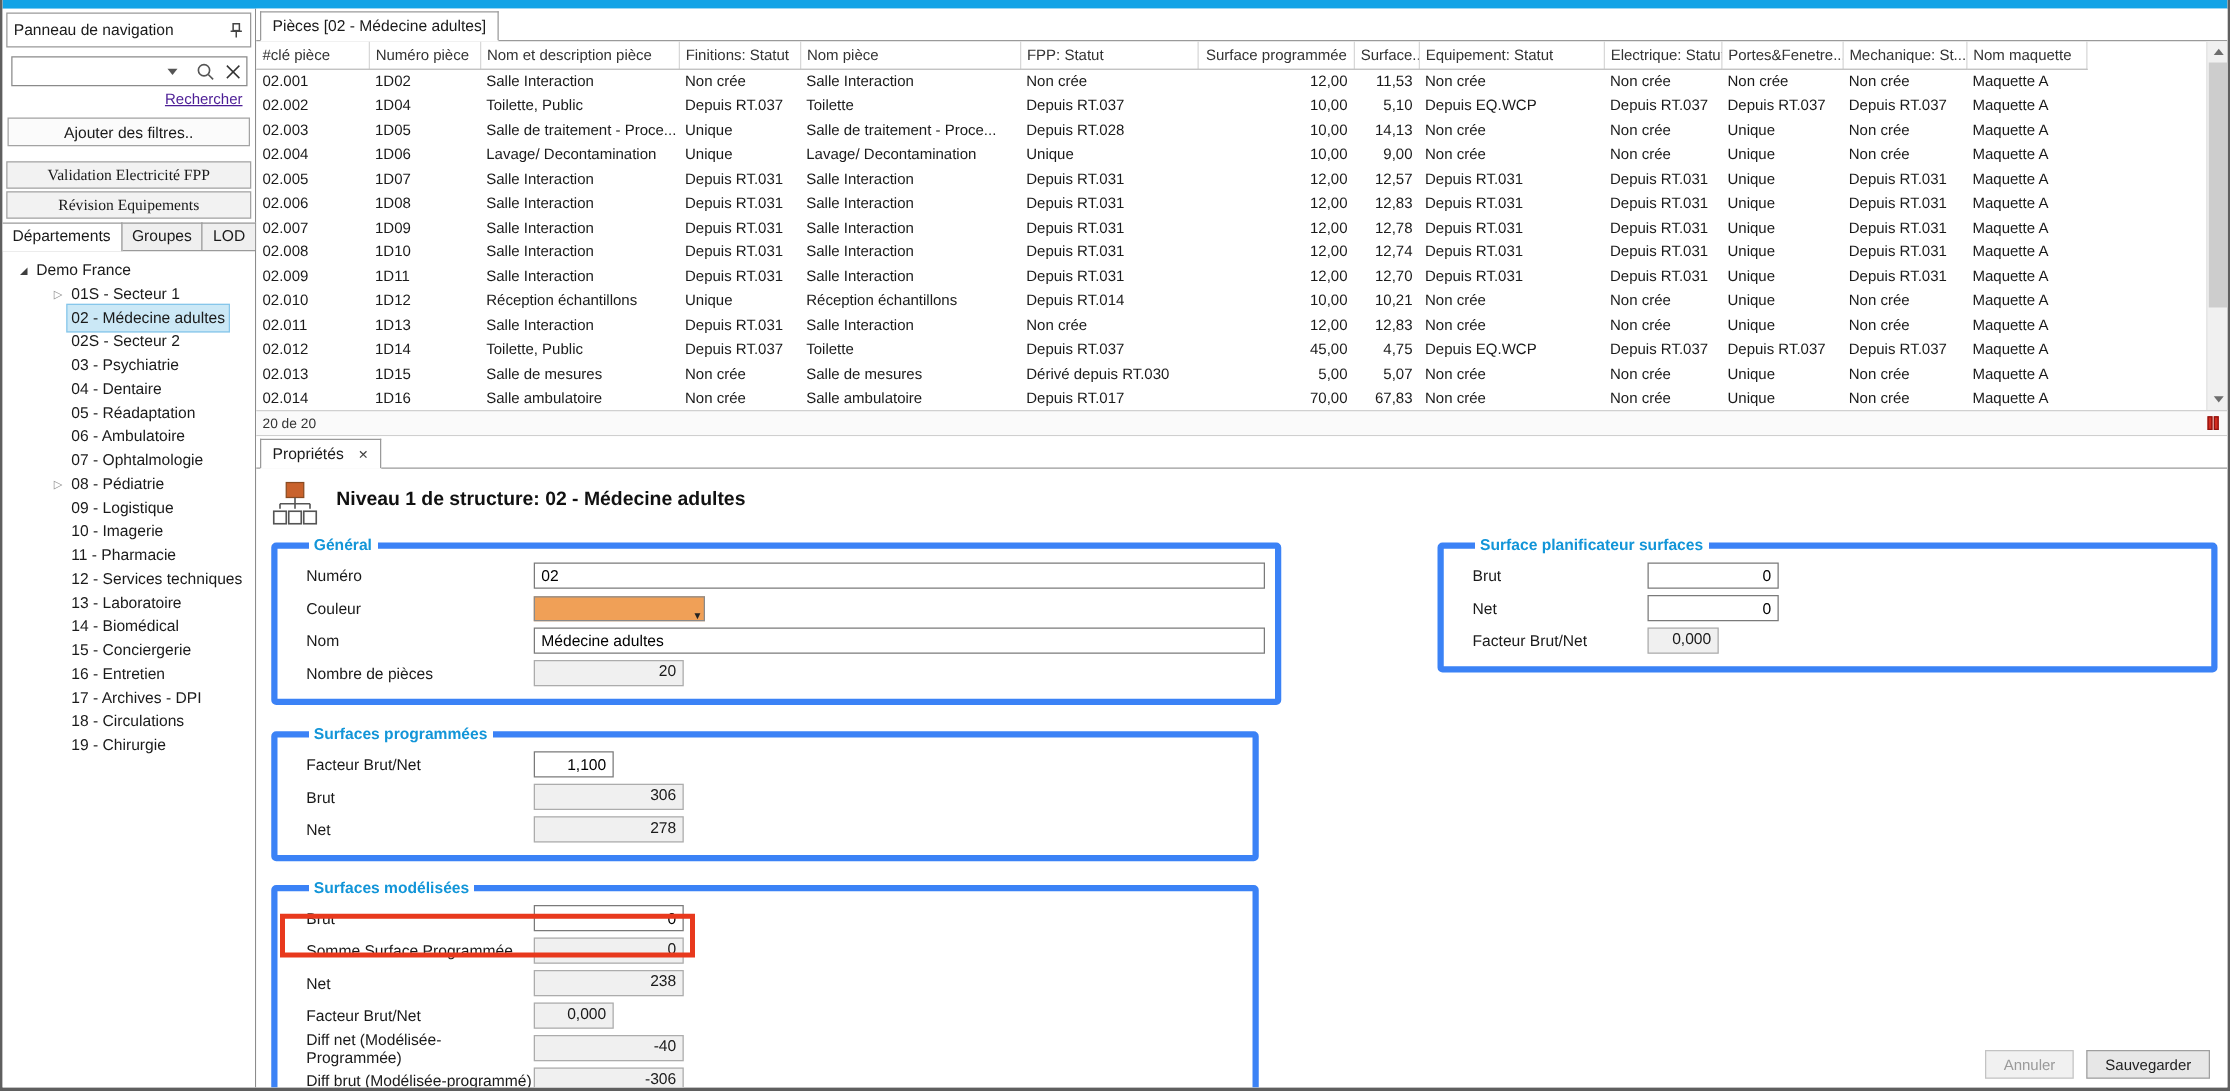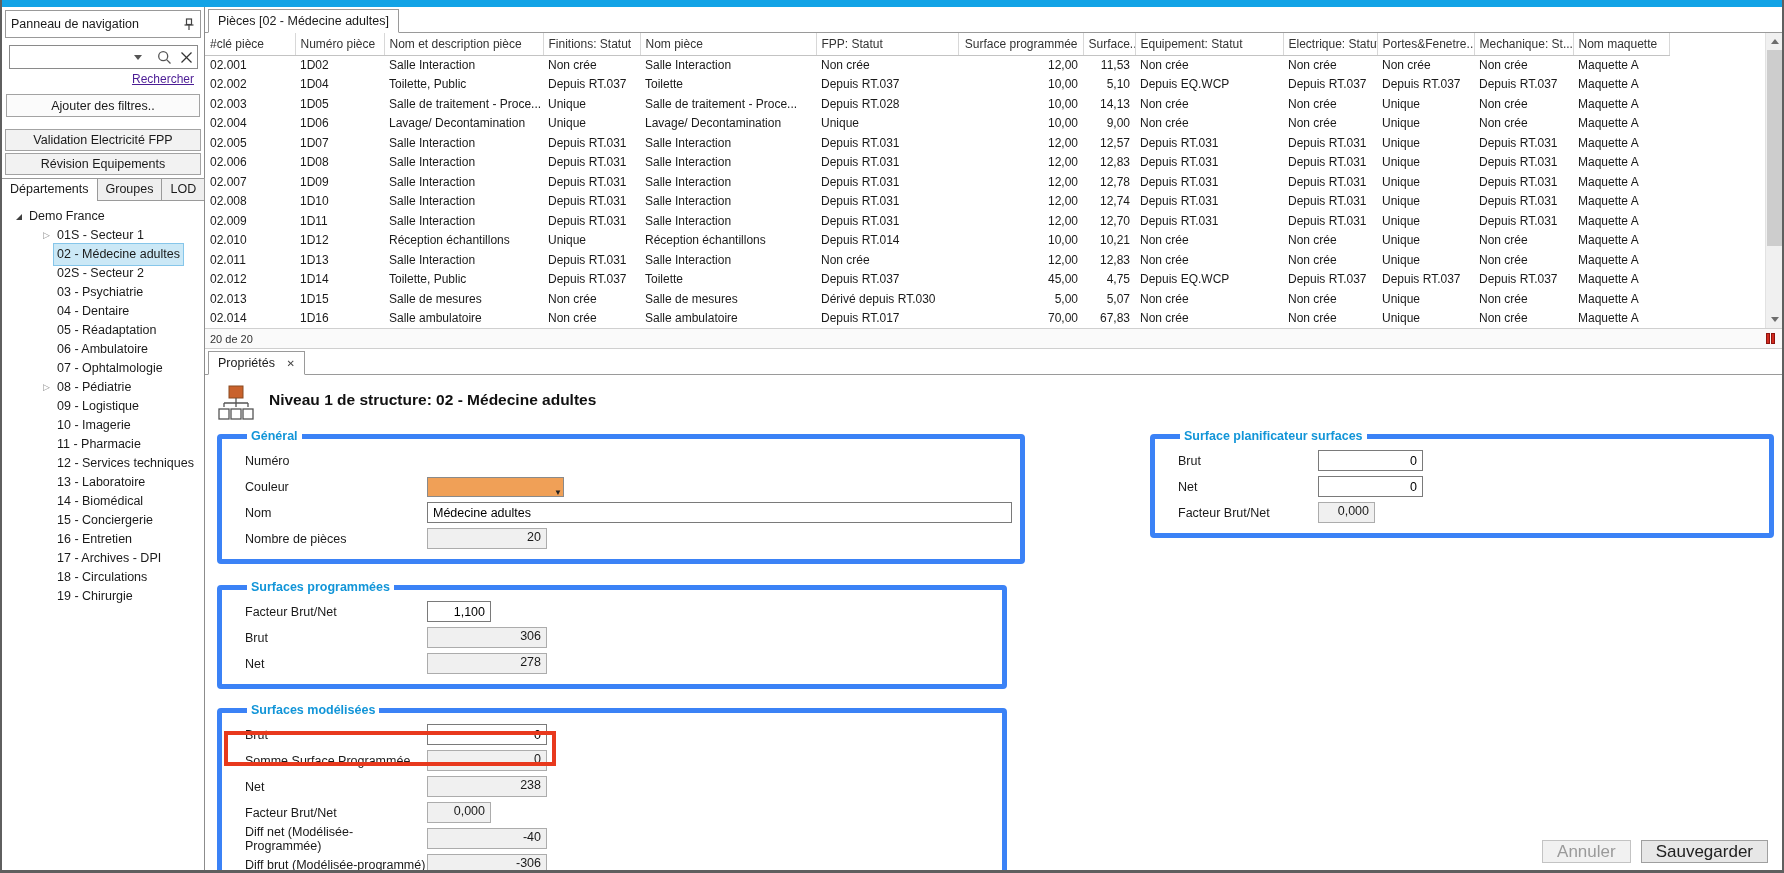--- a/index.html
+++ b/index.html
@@ -19,21 +19,21 @@
   .search-combo { height:24px; border:1px solid #8a8a8a; background:#fff; display:flex; align-items:center; padding:0 4px; }
   .search-combo .flex { flex:1; }
   .chev { width:0; height:0; border-left:4px solid transparent; border-right:4px solid transparent; border-top:5px solid #555; margin:0 7px 0 2px; }
   .icon-svg { display:inline-flex; align-items:center; }
   .rechercher { text-align:right; margin:3px 10px 0 0; font-size:12px; }
   .rechercher a { color:#4c1d95; text-decoration:underline; cursor:pointer; }
   .filters-btn { display:block; margin:8px 4px 0 4px; width:calc(100% - 8px); height:23px; background:#fbfbfb;
     border:1px solid #a3a3a3; font-size:12.5px; font-family:inherit; color:#1a1a1a; }
   .saved-filters { margin-top:10px; }
   .saved-filters button { display:block; margin:2px 3px 0 3px; width:calc(100% - 6px); height:22px; background:#f2f2f2;
-    border:1px solid #a3a3a3; font-size:12.5px; font-family:Liberation Sans, sans-serif; color:#1a1a1a; }
+    border:1px solid #a3a3a3; font-size:12.5px; font-family:Liberation Serif, serif; color:#1a1a1a; }
   .nav-tabs { display:flex; margin-top:3px; border-bottom:1px solid #9a9a9a; }
   .nav-tab { height:22px; padding:3px 8px 0 8px; font-size:12.5px; border:1px solid #9a9a9a; border-bottom:none;
     background:#efefef; margin-left:-1px; }
   .nav-tab.active { background:#fff; position:relative; z-index:2; height:23px; margin-bottom:-1px; }
   .tree { flex:1; overflow:hidden; padding-top:6px; font-size:12.5px; }
   .tree-row { height:19px; line-height:19px; display:flex; align-items:center; white-space:nowrap; }
   .tree-row .arrow-slot { width:13px; flex:none; display:flex; justify-content:center; }
   .tri-collapsed { color:#8f8f8f; font-size:9px; }
   .tri-expanded { width:0; height:0; border-left:6px solid transparent; border-bottom:6px solid #3f3f3f; }
   .tree-root { padding-left:10px; }
@@ -89,21 +89,21 @@
   input.val-box.narrow { width:64px; }
   .col-right input.val-box { width:105px; }
   div.val-box.readonly { border:1px solid #acacac; background:#f0f0f0; padding:1px 5px 0 5px; width:120px; text-align:right; }
   div.val-box.readonly.narrow { width:64px; }
   .col-right div.val-box.readonly.narrow { width:57px; }
   .color-combo { width:137px; height:20px; border:1px solid #8a8a8a; position:relative; }
   .color-combo .color-arrow { position:absolute; right:1px; bottom:-1px; font-size:8px; color:#222; }
   .red-annotation { position:absolute; left:2px; top:14px; width:332px; height:35px;
     border:4px solid #e8391d; pointer-events:none; z-index:5; }
   .props-buttons { position:absolute; right:14px; bottom:7px; display:flex; gap:10px; }
-  .btn { height:23px; padding:0 14px; font-size:17px; font-family:inherit; background:#e7e7e7;
+  .btn { height:23px; padding:0 14px; font-size:12px; font-family:inherit; background:#e7e7e7;
     border:1px solid #9f9f9f; color:#222;text-align:center; }
   .btn.disabled { background:#f1f1f1; border-color:#c3c3c3; color:#9a9a9a; }
 </style>
 </head>
 <body>
 
 <div class="window">
   <div class="top-accent"></div>
   <div class="main">
 
@@ -537,20 +537,21 @@
             </span>
             <h1>Niveau 1 de structure: 02 - Médecine adultes</h1>
           </div>
           <div class="props-cols">
             <div class="col-left">
               <fieldset class="fs-general">
                 <legend>Général</legend>
                 <div>
                     <div class="form-row">
                       <span class="form-label">Numéro</span>
+                      <input class="val-box wide left" value="02" style="">
                     </div>
                     <div class="form-row">
                       <span class="form-label">Couleur</span>
                       <div class="color-combo" style="background: rgb(240, 160, 87);">
                         <span class="color-arrow">▼</span>
                       </div>
                     </div>
                     <div class="form-row">
                       <span class="form-label">Nom</span>
                       <input class="val-box wide left" value="Médecine adultes" style="">

